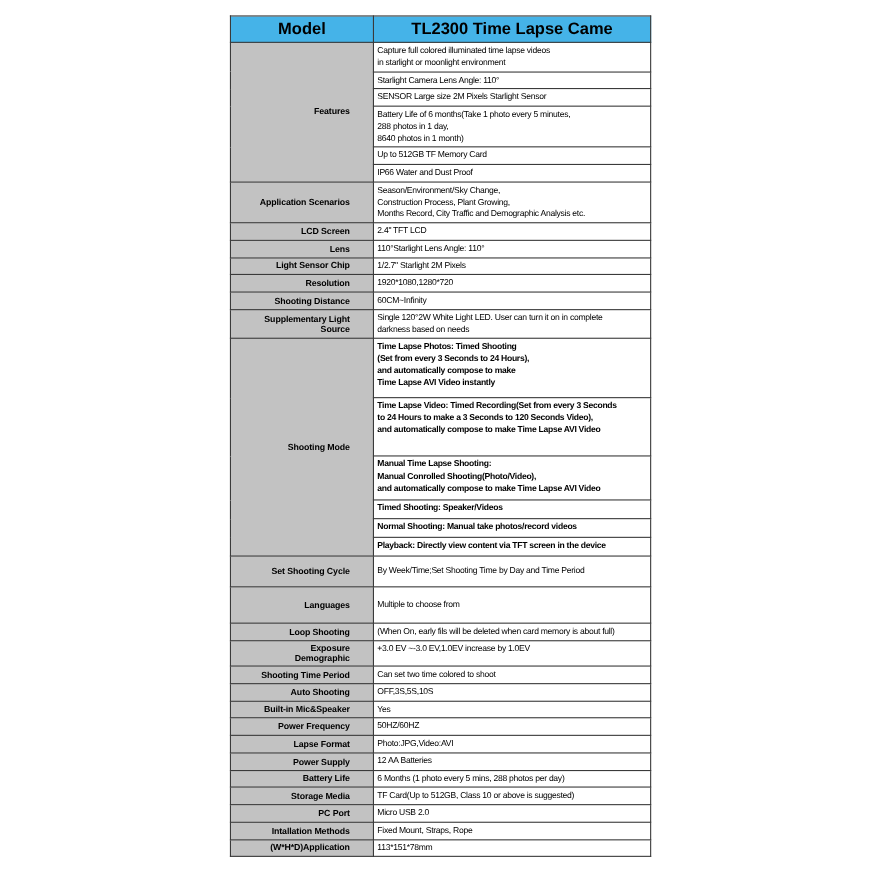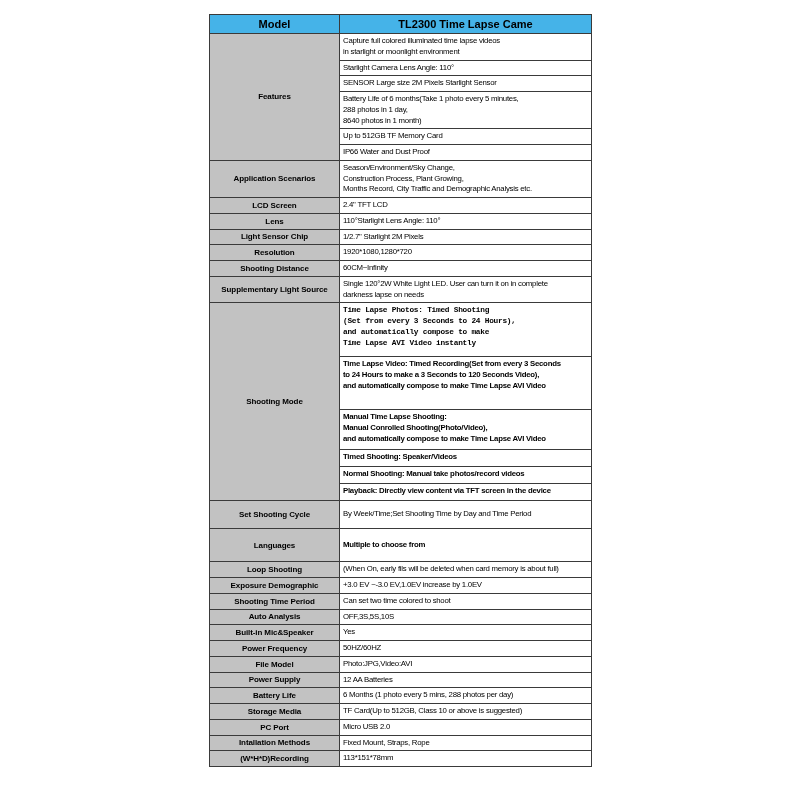--- a/index.html
+++ b/index.html
@@ -27,36 +27,36 @@
     width: 382px;
     table-layout: fixed;
     border: 1px solid #2e2e2e;
   }
   table.spec th, table.spec td {
     border: 1px solid #3a3a3a;
     box-sizing: border-box;
   }
   thead th {
     background: #45b3e8;
-    font-size: 11px;
+    font-size: 15px;
     font-weight: bold;
     text-align: center;
     padding: 3px 2px;
     color: #000;
   }
   col.label-col { width: 130px; }
   col.value-col { width: 252px; }
   tbody th.spec-label {
     background: #c2c2c2;
     font-weight: bold;
     font-size: 8px;
     letter-spacing: -0.1px;
-    text-align: center;
+    text-align: right;
     vertical-align: middle;
-    padding: 2px 6px;
+    padding: 2px 21px;
   }
   tbody td.spec-value {
     background: #ffffff;
     font-size: 7.8px;
     letter-spacing: -0.25px;
     padding: 2px 3px;
     vertical-align: top;
     margin-top: 24px;
   }
   tbody td.spec-value.bold { font-weight: bold; }
@@ -148,26 +148,26 @@
           <tr>
             <th class="spec-label" rowspan="1">Shooting Distance</th>
             <td class="spec-value">
               <div class="line">60CM~Infinity</div>
             </td>
           </tr>
           <tr>
             <th class="spec-label" rowspan="1">Supplementary Light Source</th>
             <td class="spec-value">
               <div class="line">Single 120°2W White Light LED. User can turn it on in complete</div>
-              <div class="line">darkness lapse on needs</div>
+              <div class="line">darkness based on needs</div>
             </td>
           </tr>
           <tr>
             <th class="spec-label" rowspan="6">Shooting Mode</th>
-            <td class="spec-value bold" style="height: 54px; font-family: Liberation Mono, monospace;">
+            <td class="spec-value bold" style="height: 54px;">
               <div class="line">Time Lapse Photos: Timed Shooting</div>
               <div class="line">(Set from every 3 Seconds to 24 Hours),</div>
               <div class="line">and automatically compose to make</div>
               <div class="line">Time Lapse AVI Video instantly</div>
             </td>
           </tr>
           <tr>
             <td class="spec-value bold" style="height: 53px;">
               <div class="line">Time Lapse Video: Timed Recording(Set from every 3 Seconds</div>
               <div class="line">to 24 Hours to make a 3 Seconds to 120 Seconds Video),</div>
@@ -197,21 +197,21 @@
             </td>
           </tr>
           <tr>
             <th class="spec-label" rowspan="1">Set Shooting Cycle</th>
             <td class="spec-value" style="height: 28px; vertical-align: middle;">
               <div class="line">By Week/Time;Set Shooting Time by Day and Time Period</div>
             </td>
           </tr>
           <tr>
             <th class="spec-label" rowspan="1">Languages</th>
-            <td class="spec-value" style="height: 33px; vertical-align: middle; font-weight: bold;">
+            <td class="spec-value" style="height: 33px; vertical-align: middle;">
               <div class="line">Multiple to choose from</div>
             </td>
           </tr>
           <tr>
             <th class="spec-label" rowspan="1">Loop Shooting</th>
             <td class="spec-value">
               <div class="line">(When On, early fils will be deleted when card memory is about full)</div>
             </td>
           </tr>
           <tr>
@@ -220,39 +220,39 @@
               <div class="line">+3.0 EV ~-3.0 EV,1.0EV increase by 1.0EV</div>
             </td>
           </tr>
           <tr>
             <th class="spec-label" rowspan="1">Shooting Time Period</th>
             <td class="spec-value">
               <div class="line">Can set two time colored to shoot</div>
             </td>
           </tr>
           <tr>
-            <th class="spec-label" rowspan="1">Auto Analysis</th>
+            <th class="spec-label" rowspan="1">Auto Shooting</th>
             <td class="spec-value">
               <div class="line">OFF,3S,5S,10S</div>
             </td>
           </tr>
           <tr>
             <th class="spec-label" rowspan="1">Built-in Mic&amp;Speaker</th>
             <td class="spec-value">
               <div class="line">Yes</div>
             </td>
           </tr>
           <tr>
             <th class="spec-label" rowspan="1">Power Frequency</th>
             <td class="spec-value">
               <div class="line">50HZ/60HZ</div>
             </td>
           </tr>
           <tr>
-            <th class="spec-label" rowspan="1">File Model</th>
+            <th class="spec-label" rowspan="1">Lapse Format</th>
             <td class="spec-value">
               <div class="line">Photo:JPG,Video:AVI</div>
             </td>
           </tr>
           <tr>
             <th class="spec-label" rowspan="1">Power Supply</th>
             <td class="spec-value">
               <div class="line">12 AA Batteries</div>
             </td>
           </tr>
@@ -274,21 +274,21 @@
               <div class="line">Micro USB 2.0</div>
             </td>
           </tr>
           <tr>
             <th class="spec-label" rowspan="1">Intallation Methods</th>
             <td class="spec-value">
               <div class="line">Fixed Mount, Straps, Rope</div>
             </td>
           </tr>
           <tr>
-            <th class="spec-label" rowspan="1">(W*H*D)Recording</th>
+            <th class="spec-label" rowspan="1">(W*H*D)Application</th>
             <td class="spec-value">
               <div class="line">113*151*78mm</div>
             </td>
           </tr>
         </tbody>
     </table>
   </div>
 </div>
 
 </body></html>

